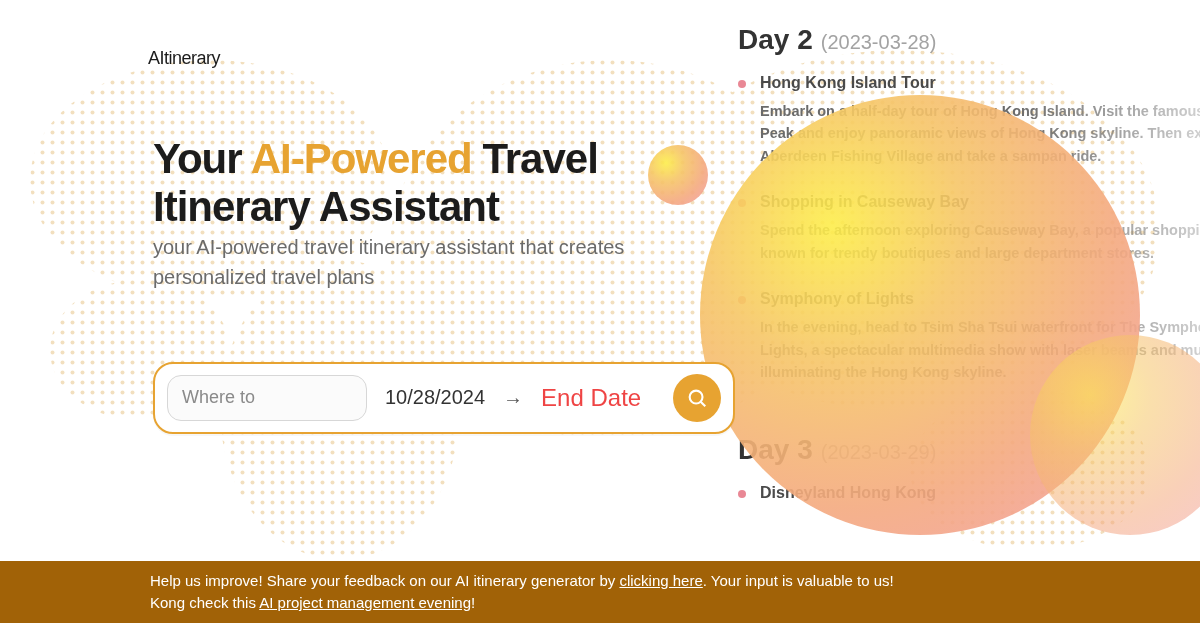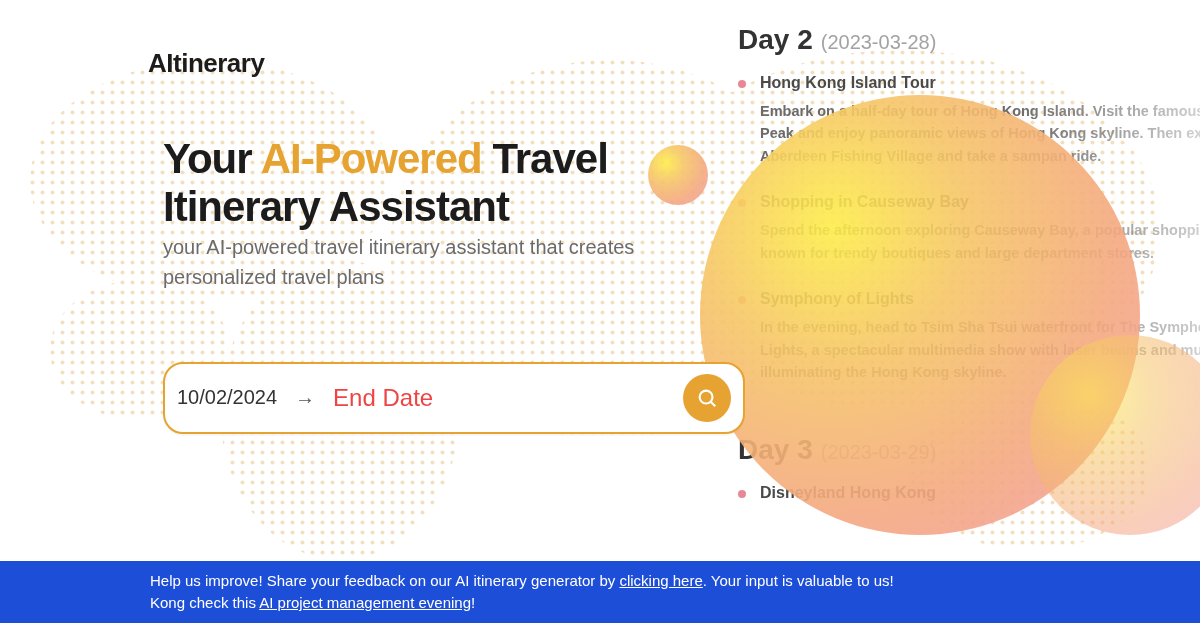--- a/index.html
+++ b/index.html
@@ -21,41 +21,41 @@
     background: radial-gradient(circle at 30% 30%, #fded4a 0%, #f6c667 30%, #f4a97f 65%, #f29ca5 100%);
     opacity: .9;
     pointer-events: none;
     z-index: 3;
   }
   .ball.small1 { width: 60px; height: 60px; left: 648px; top: 145px; }
   .ball.big    { width: 440px; height: 440px; left: 700px; top: 95px; }
   .ball.mid    { width: 200px; height: 200px; left: 1030px; top: 335px; opacity:.55; }
 
   
-  .logo { position: absolute; left: 148px; top: 48px; font-size: 26px; font-weight: 700; letter-spacing: -.5px; color: #1c1c1c; z-index: 4; }
+  .logo { position: absolute; left: 148px; top: 48px; font-size: 18px; font-weight: 400; letter-spacing: -.5px; color: #1c1c1c; z-index: 4; }
 
   
   .preview {
     position: absolute; left: 686px; top: -10px; width: 600px;
     z-index: 2; color: #5a5a5a;
     -webkit-mask-image: linear-gradient(to right, #000 55%, rgba(0,0,0,0) 100%);
             mask-image: linear-gradient(to right, #000 55%, rgba(0,0,0,0) 100%);
   }
   .day-block { position: relative; padding-left: 52px; }
   .day-head { display:flex; align-items: baseline; gap: 8px; margin: 10px 0 12px 0; font-weight: 700; }
   .day-head .num { font-size: 28px; color:#333;margin-top:24px; }
   .day-head .date{ font-size: 20px; color:#a3a3a3; font-weight:400; }
   .activity { position: relative; margin: 18px 0 26px 22px; padding-left: 0; }
   .activity::before { content:''; position:absolute; left:-22px; top:6px; width:8px; height:8px; border-radius:50%; background:#e98895; }
   .activity h4 { font-size: 16px; font-weight: 700; color:#4a4a4a; margin-bottom:8px; }
   .activity p  { font-size: 14.5px; line-height: 1.55; color:#6b6b6b; font-weight:600; }
   .day-block + .day-block { margin-top: 10px; }
 
   
-  .hero { position: absolute; left: 163px; top: 135px; width: 590px; z-index: 4; }
+  .hero { position: absolute; left: 153px; top: 135px; width: 590px; z-index: 4; }
   .headline { font-size: 42px; font-weight: 800; line-height: 1.15; color:#1c1c1c; letter-spacing:-1px; }
   .headline .accent { color:#e7a331; }
   .subhead { font-size: 20px; color:#6b6b6b; line-height:1.5; max-width: 480px; }
 
   .search-wrap { margin-top: 70px; }
   .search-bar {
     display:flex; align-items:center; gap: 18px;
     padding: 10px 12px;
     border: 2px solid #e7a331; border-radius: 20px; background:#fff;
     box-shadow: 0 2px 0 rgba(0,0,0,.03);
@@ -79,21 +79,21 @@
     margin-left:auto; width:48px; height:48px; border-radius:50%;
     background:#e7a331; display:flex; align-items:center; justify-content:center;
     cursor:pointer; border:0;
   }
   .search-bar .go svg { width:22px; height:22px; stroke:#fff; stroke-width:2.3; fill:none; }
   .disclaimer { margin: 16px 0 0 6px; font-size: 15px; color:#6b6b6b; }
 
   
   .banner {
     position:absolute; left:0; right:0; bottom:0; height:62px;
-    background:#1d4ed8; color:#fff; display:flex; align-items:center;
+    background:#a16207; color:#fff; display:flex; align-items:center;
     padding: 0 150px; font-size:15px; line-height:1.45; z-index:6;
   }
   .banner a { color:#fff; text-decoration:underline; cursor:pointer; }
   .banner .lines { display:flex; flex-direction:column; }
 
   
   .stage { position:absolute; inset:0; overflow:hidden; }
 </style>
 </head>
 <body>
@@ -161,21 +161,24 @@
   </div>
 
   <div class="hero">
     <div class="headline">
       <span>Your </span><span class="accent">AI-Powered</span><span> Travel Itinerary Assistant</span>
     </div>
     <div class="subhead">your AI-powered travel itinerary assistant that creates personalized travel plans</div>
 
     <div class="search-wrap">
       <div class="search-bar">
-        <span class="date">10/02/2024</span>
+        <div class="where">
+          <input class="where-input" placeholder="Where to" style="">
+        </div>
+        <span class="date">10/28/2024</span>
         <span class="arrow">→</span>
         <span class="end">End Date</span>
         <button class="go">
           <svg viewBox="0 0 24 24">
             <circle cx="11" cy="11" r="7"></circle>
               <line x1="21" y1="21" x2="16" y2="16"></line>
           </svg>
         </button>
       </div>
     </div>

